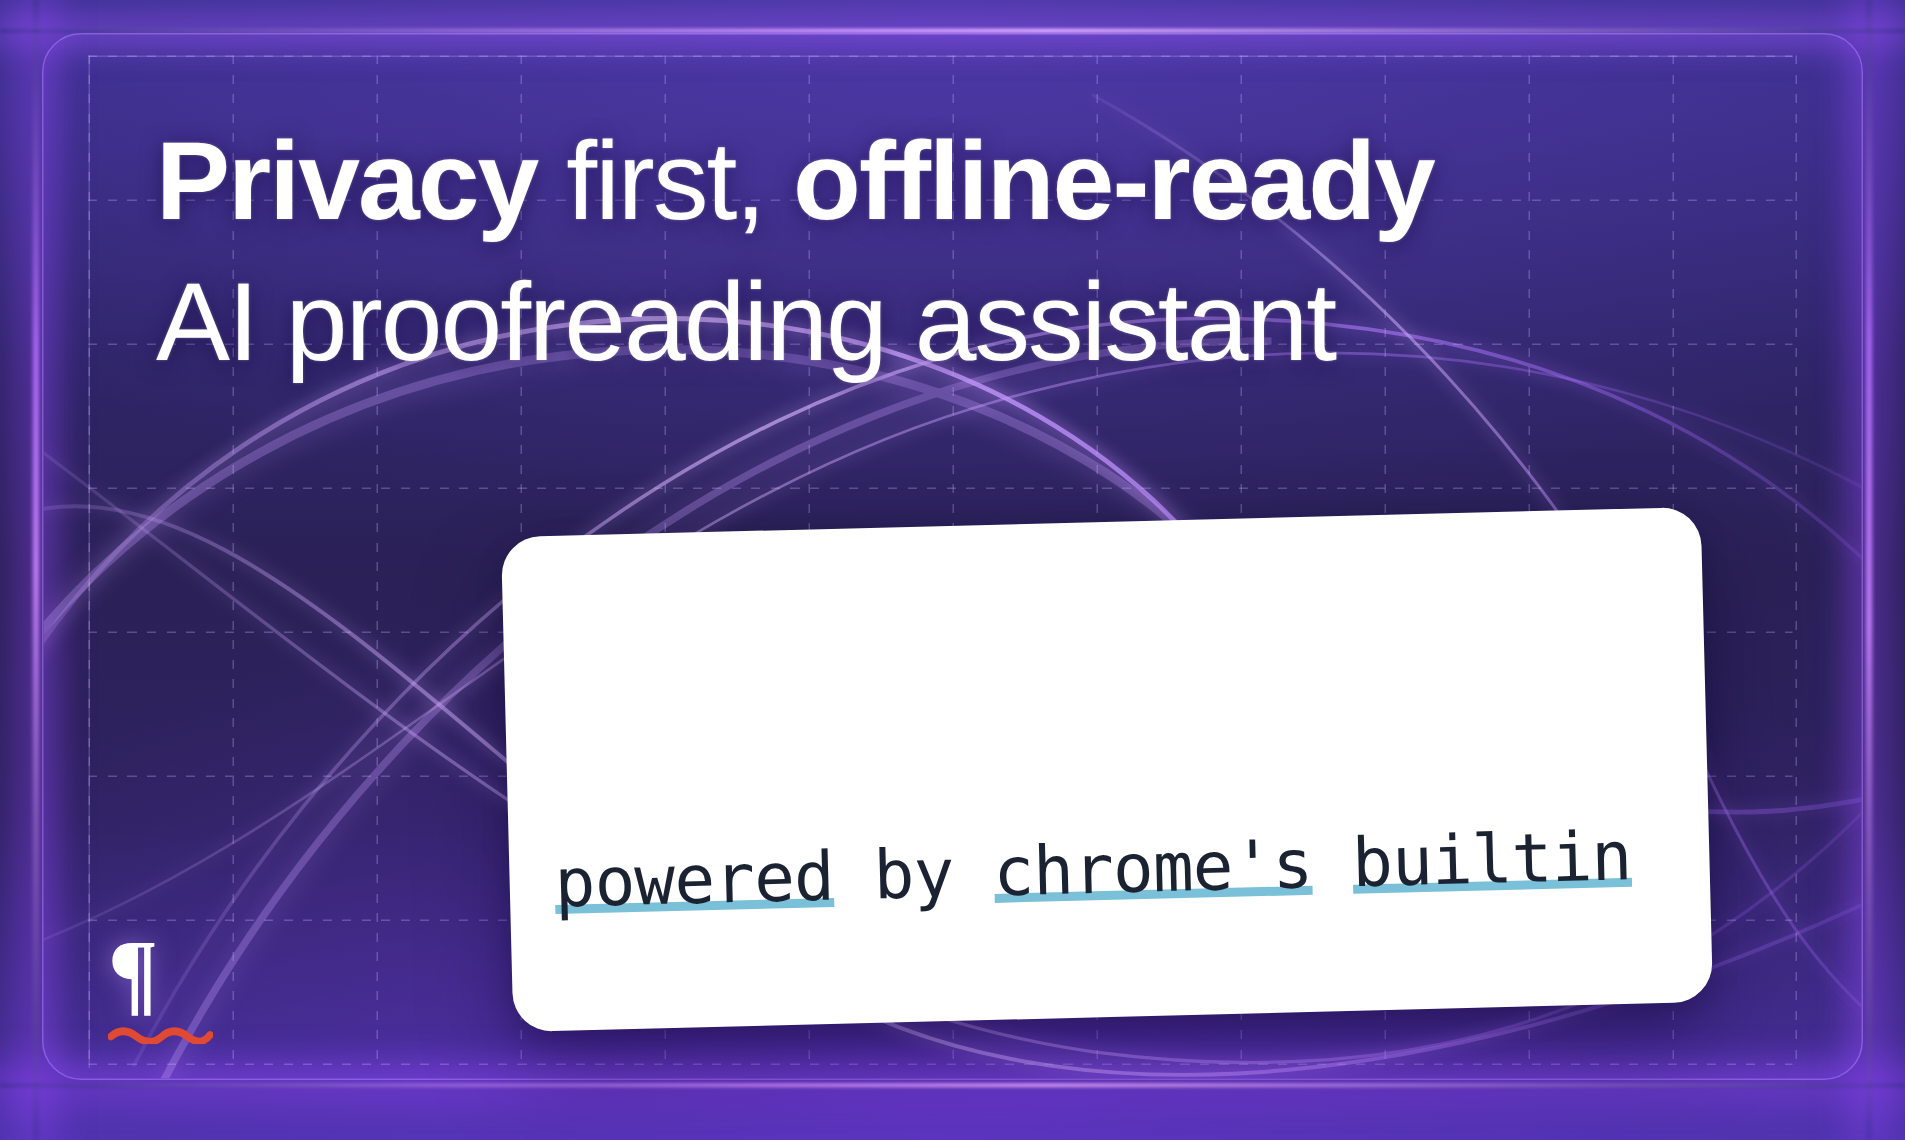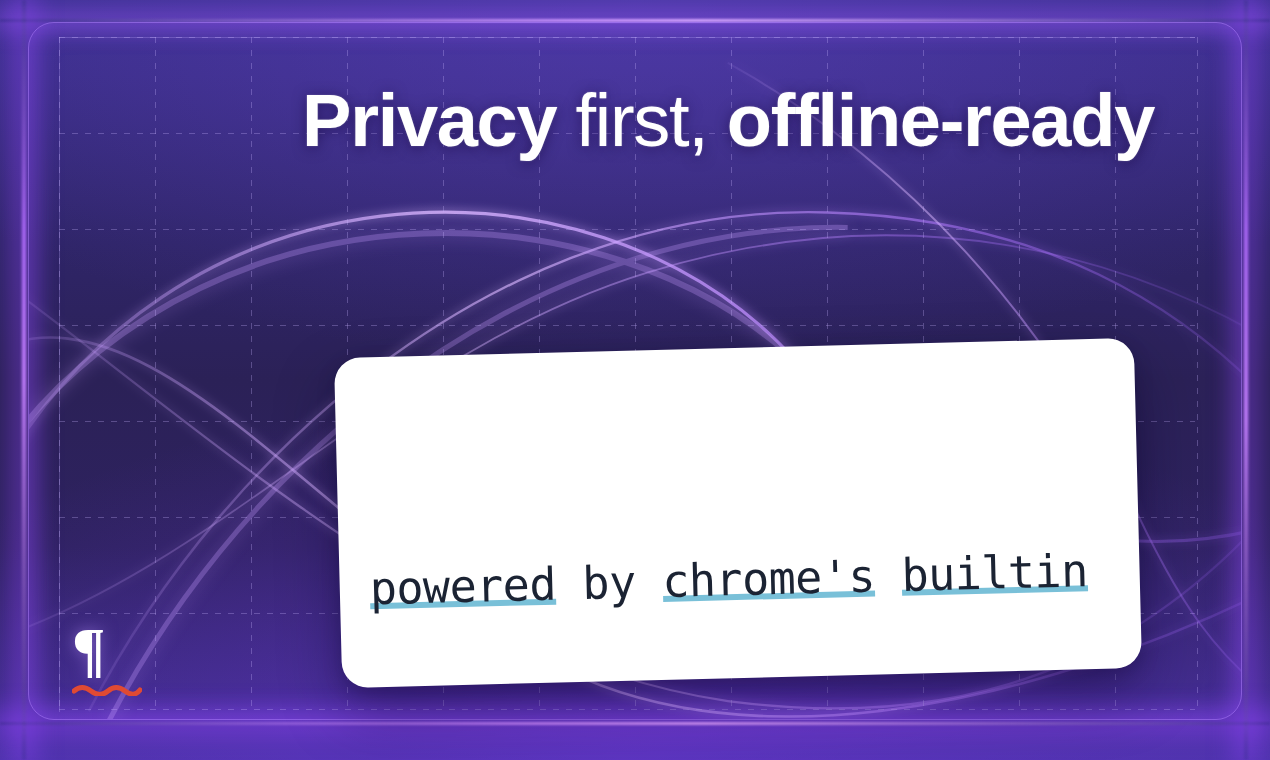--- a/index.html
+++ b/index.html
@@ -83,21 +83,21 @@
     left:104px; top:74px;
     width:1050px;
     color:#ffffff;
     font-size:74px;
     line-height:1.27;
     letter-spacing:-1.3px;
     text-shadow:0 2px 14px rgba(20,5,60,0.55), 0 0 2px rgba(255,255,255,0.35);
   }
   .headline .w-bold{ font-weight:700; }
   .headline .w-reg{ font-weight:400; }
-  .hl-line{ display:block; white-space:nowrap;text-align:right; }
+  .hl-line{ display:block; white-space:nowrap; }
 
   
   .logo{
     position:absolute;
     left:72px; bottom:62px;
     width:80px; height:74px;
   }
   .pilcrow{
     color:#ffffff;
     font-family:"Liberation Serif", serif;
@@ -211,20 +211,21 @@
       <div class="gline-h" style="top:576px"></div>
       <div class="gline-h" style="top:672px"></div>
     </div>
 
   </div>
 
   <div class="headline">
     <span class="hl-line">
       <span class="w-bold">Privacy</span><span class="w-reg"> first, </span><span class="w-bold">offline-ready</span>
     </span>
+    <span class="hl-line w-reg">AI proofreading assistant</span>
   </div>
 
   <div class="logo">
     <span class="pilcrow">¶</span>
     <svg class="squiggle" viewBox="0 0 70 12" aria-hidden="true">
       <path d="M2 7 Q 10 0, 19 7 T 36 7 T 53 7 T 68 6" fill="none" stroke="#e04a33" stroke-width="5" stroke-linecap="round"></path>
     </svg>
   </div>
 
   <div class="card">

